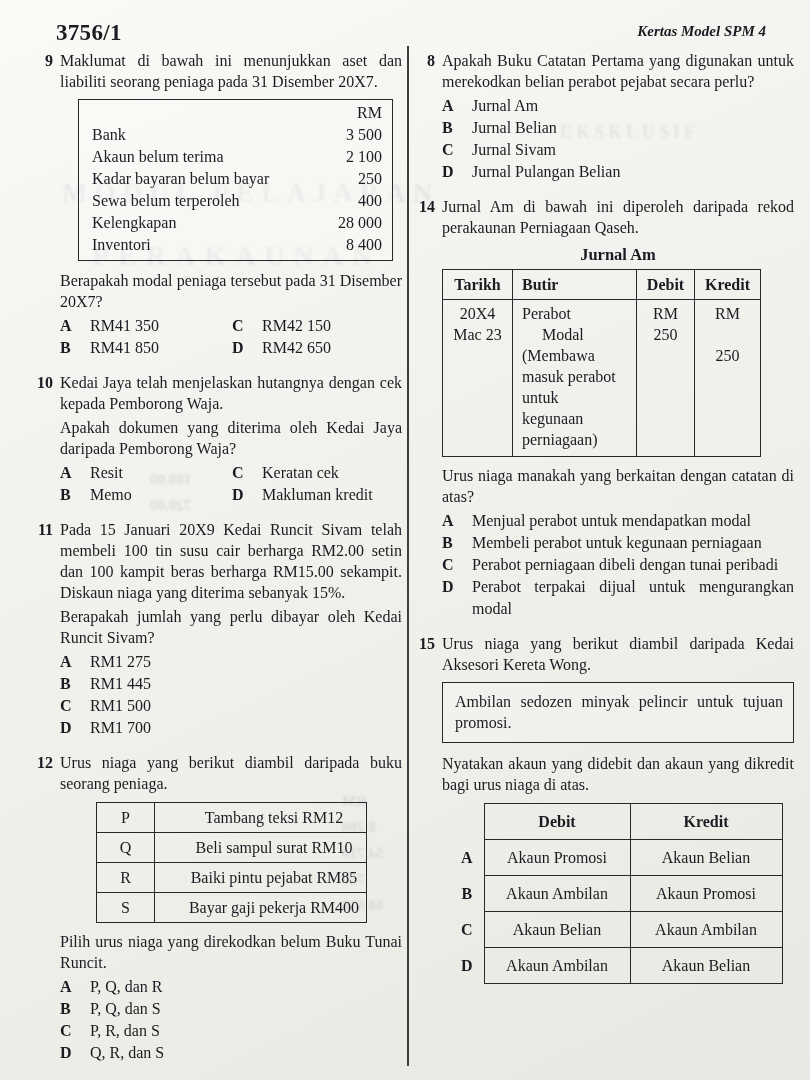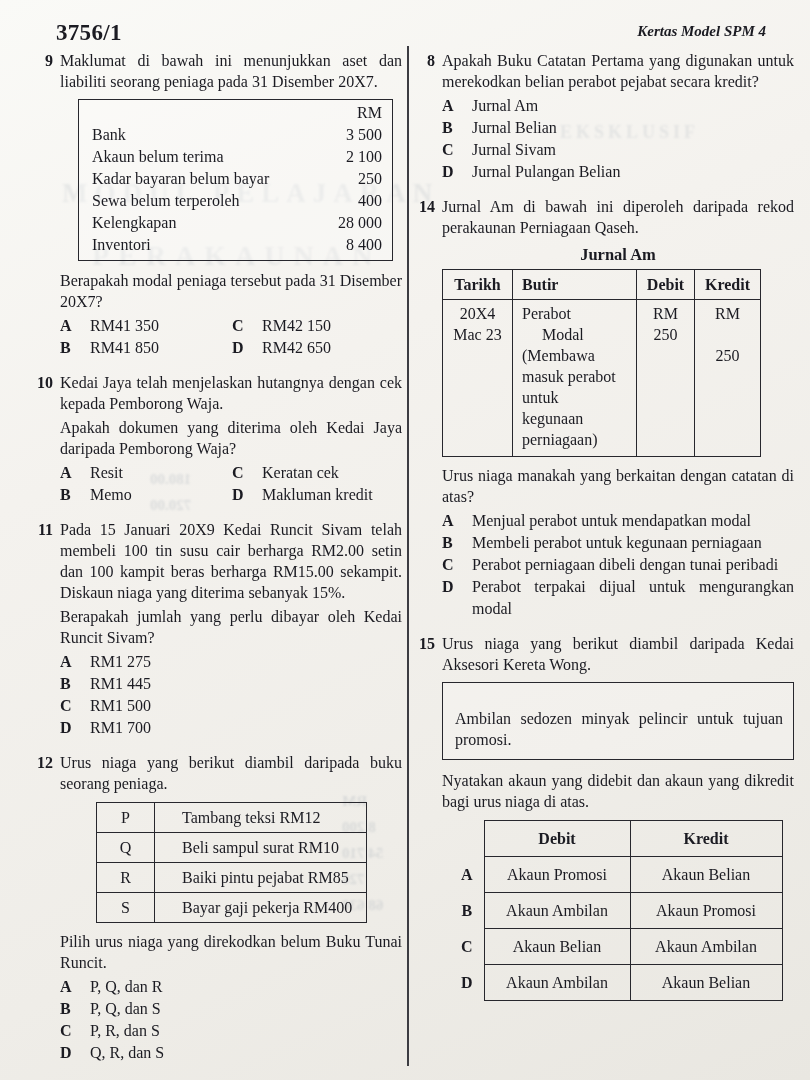--- a/index.html
+++ b/index.html
@@ -51,34 +51,34 @@
   .bt-row{ display:flex; justify-content:space-between; line-height:22px; }
   .bt-row .val{ text-align:right; }
   .bt-head{ justify-content:flex-end; }
   
   table{ border-collapse:collapse; }
   td,th{ border:1.7px solid #27272d; font-size:16px; }
   
   .t12{ margin:8px 0 8px 36px; }
   .t12 td{ height:30px; vertical-align:middle; }
   .t12 .c-ltr{ width:58px; text-align:center; }
-  .t12 .c-desc{ width:212px; padding-left:27px; }
+  .t12 .c-desc{ width:212px; padding-left:27px;text-align:center; }
   
   .journal-title{ text-align:center; font-weight:bold; font-size:16.5px; margin:6px 0 4px; }
   .tj{ margin:0 0 8px 0; }
   .tj th{ font-weight:bold; text-align:center; padding:4px 2px; }
   .tj td{ vertical-align:top; padding:3px 4px 6px;margin-top:12px; }
   .tj .c-tarikh{ width:70px;  text-align:center; }
   .tj .c-butir { width:124px; text-align:left; padding-left:9px; }
   .tj .c-debit { width:58px;  text-align:center; }
   .tj .c-kredit{ width:66px;  text-align:center; }
   .pre{ white-space:pre-wrap; }
   
   .note-box{
-    border:1.7px solid #27272d; margin:7px 0 10px 0; padding:25px 10px 9px 12px;
+    border:1.7px solid #27272d; margin:7px 0 10px 0; padding:8px 10px 9px 12px;
     text-align:justify; background:rgba(255,255,255,.2);
   }
   
   .t15{ margin:8px 0 0 8px; }
   .t15 th{ padding:6px 4px; text-align:center; }
   .t15 td{ height:36px; text-align:center; vertical-align:middle; }
   .t15 .c-ltr{ border:none; width:34px; font-weight:bold; background:transparent; }
   .t15 .c-a{ width:146px; }
   .t15 .c-b{ width:152px; }
   
@@ -267,21 +267,21 @@
         </div>
       </div>
     </section>
   </div>
 
   <div class="col col-right">
 
     <section class="q">
       <div class="qnum">8</div>
       <div class="qbody">
-        <p class="qtext">Apakah Buku Catatan Pertama yang digunakan untuk merekodkan belian perabot pejabat secara kredit?</p>
+        <p class="qtext">Apakah Buku Catatan Pertama yang digunakan untuk merekodkan belian perabot pejabat secara perlu?</p>
         <div class="opts">
           <div class="opt">
               <span class="ltr">A</span>
               <span class="txt">Jurnal Am</span>
             </div>
           <div class="opt">
               <span class="ltr">B</span>
               <span class="txt">Jurnal Belian</span>
             </div>
           <div class="opt">

